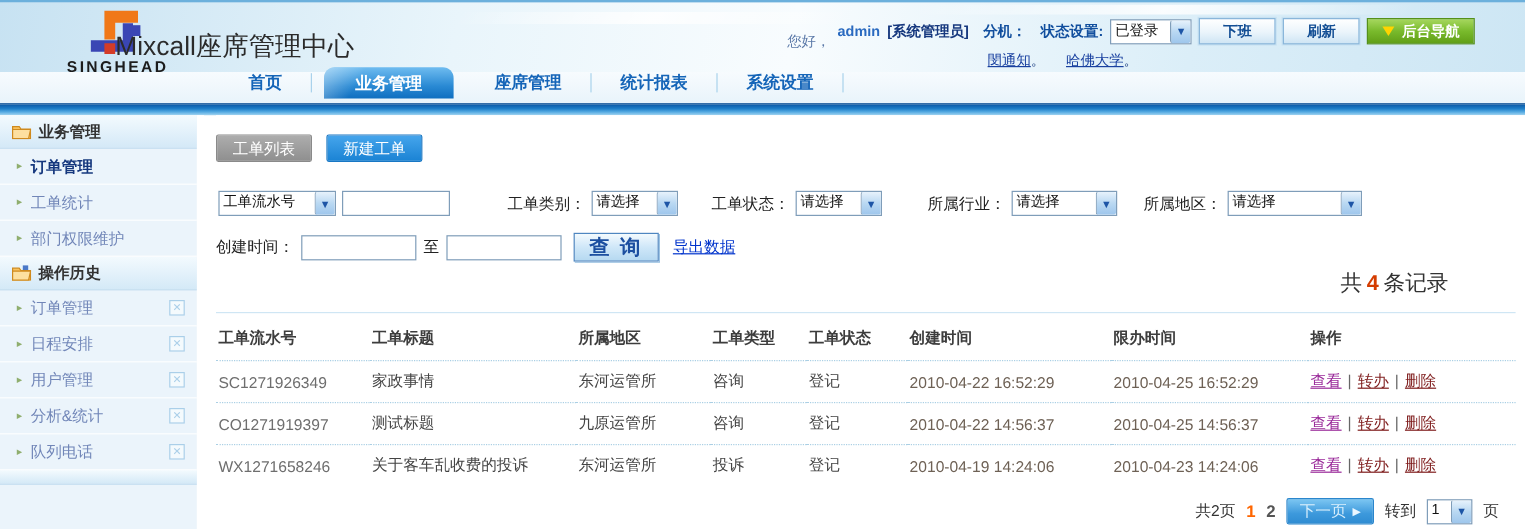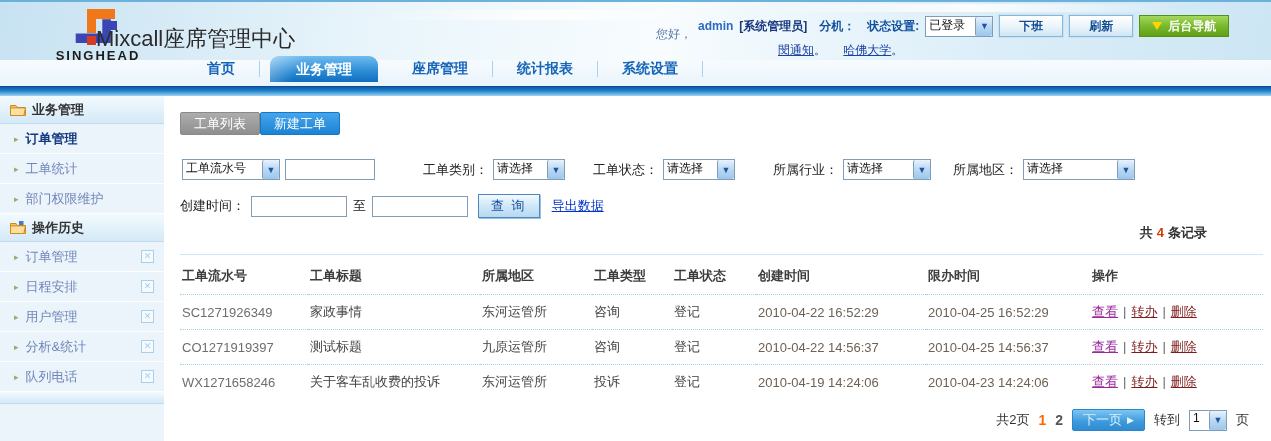--- a/index.html
+++ b/index.html
@@ -21,21 +21,21 @@
   .s2 { left:760px; top:2px; width:420px; height:8px; }
   .logo { position:absolute; left:38px; top:6px; width:120px; text-align:center; }
   .logo svg { display:block; margin:0 auto; }
   .logo-text { font-weight:bold; font-size:13px; letter-spacing:2px; color:#1c1c1c; margin-top:0; }
   .app-title { position:absolute; left:96px; top:22px; font-size:22px; font-weight:normal; color:#2b2b2b; white-space:nowrap; }
   .user-line { position:absolute; left:656px; top:12px; height:24px; display:flex; align-items:center; gap:6px; white-space:nowrap; }
   .greet { color:#5b79a8;margin-top:17px; }
   .uname { color:#2a6ac0; text-decoration:none; font-weight:bold; }
   .role { color:#16387e; font-weight:bold; }
   .hlabel { color:#124f9e; font-weight:bold; margin-left:6px; }
-  .links-line { position:absolute; left:778px; top:40px; white-space:nowrap; color:#16387e; }
+  .links-line { position:absolute; left:823px; top:40px; white-space:nowrap; color:#16387e; }
   .links-line a { color:#1a41a0; text-decoration:underline; }
   .links-line .gap { display:inline-block; width:14px; }
 
   .sel { display:inline-flex; align-items:flex-start; border:1px solid #7f9db9; background:#fff; height:21px; cursor:default; }
   .sel-text { flex:1; padding:0 3px; font-size:12px; color:#111; overflow:hidden; white-space:nowrap; }
   .sel-btn { width:17px; align-self:stretch; background:linear-gradient(180deg,#e7f2fc,#b9d8f2 50%,#9ec6ec); border-left:1px solid #7f9db9; border-radius:2px; color:#1d55a6; font-size:9px; display:flex; align-items:center; justify-content:center; }
 
   .xpbtn {
     height:22px; min-width:64px; padding:0 10px; font-size:12px; font-weight:bold; color:#134e94;
     background:linear-gradient(180deg,#ffffff,#eaf4fb 55%,#cfe5f4); border:1px solid #8ab6da;
@@ -69,35 +69,35 @@
   .side-item { height:30px; display:flex; align-items:center; gap:7px; padding-left:14px;
     border-bottom:1px solid #fdfefe; font-size:13px; color:#7186b8; cursor:pointer; position:relative; }
   .side-item .tri { color:#8fae6e; font-size:9px; }
   .side-item.active { color:#16387e; font-weight:bold; }
   .side-item .closer { position:absolute; right:10px; width:13px; height:13px; border:1px solid #aacfe9; color:#aacfe9;
     font-size:9px; line-height:11px; text-align:center; cursor:pointer; background:#f4fafd; }
   .side-foot { height:12px; background:linear-gradient(180deg,#f3fafe,#d4e9f7); border-bottom:1px solid #c2dcef; }
 
   
   main { position:absolute; left:180px; top:96px; right:0; bottom:0; background:#fff; padding-right:8px; }
-  .toolbar { margin-top:16px; display:flex; }
+  .toolbar { margin-top:16px; display:flex; gap:12px; }
   .graybtn { height:23px; padding:0 13px; color:#fff; font-size:13px; background:linear-gradient(180deg,#adadad,#8f8f8f); border:1px solid #8a8a8a; border-radius:2px; cursor:pointer; }
   .bluebtn { height:23px; padding:0 13px; color:#fff; font-size:13px; background:linear-gradient(180deg,#45a5ec,#1b83d4); border:1px solid #1877c4; border-radius:2px; cursor:pointer; }
 
   .filters { position:relative; height:26px; margin-top:24px; }
   .fgroup { position:absolute; top:0; display:flex; align-items:center; gap:5px; white-space:nowrap; }
   .flabel { font-size:13px; color:#222; }
   .txt { border:1px solid #7f9db9; height:21px; padding:0 3px; font-size:12px; }
 
   .filters2 { margin-top:9px; display:flex; align-items:center; gap:6px; }
-  .querybtn { height:24px; padding:0 12px; font-size:13px; font-weight:normal; letter-spacing:2px; color:#1c4fa0;
+  .querybtn { height:24px; padding:0 12px; font-size:17px; font-weight:bold; letter-spacing:2px; color:#1c4fa0;
     background:linear-gradient(180deg,#f3fafe,#cfe7f8 50%,#b6d9f1); border:1px solid #4e86c0; box-shadow:1px 1px 0 #9cc2e2; cursor:pointer; margin-left:4px; }
   .export { color:#0033cc; text-decoration:underline; font-size:13px; margin-left:6px; }
 
-  .countline { margin-top:6px; text-align:right; padding-right:56px; font-size:13px; color:#333;font-weight:bold; }
+  .countline { margin-top:6px; text-align:right; padding-right:56px; font-size:18px; color:#333; }
   .countline b { color:#d43c00; padding:0 4px; }
 
   .divider { margin-top:12px; border-top:1px solid #cfe6f4; }
 
   table { width:1083px; border-collapse:collapse; table-layout:fixed; margin-top:2px; }
   th { text-align:left; font-size:13px; color:#3d3d3d; padding:10px 0 9px 2px; font-weight:bold; }
   td { font-size:13px; padding:8px 0 8px 2px; border-top:1px dotted #aacfe4; }
   td.sn { color:#6e6e6e; }
   td.tt, td.rg, td.ty, td.st { color:#444; }
   td.dt { color:#6e6155; }

